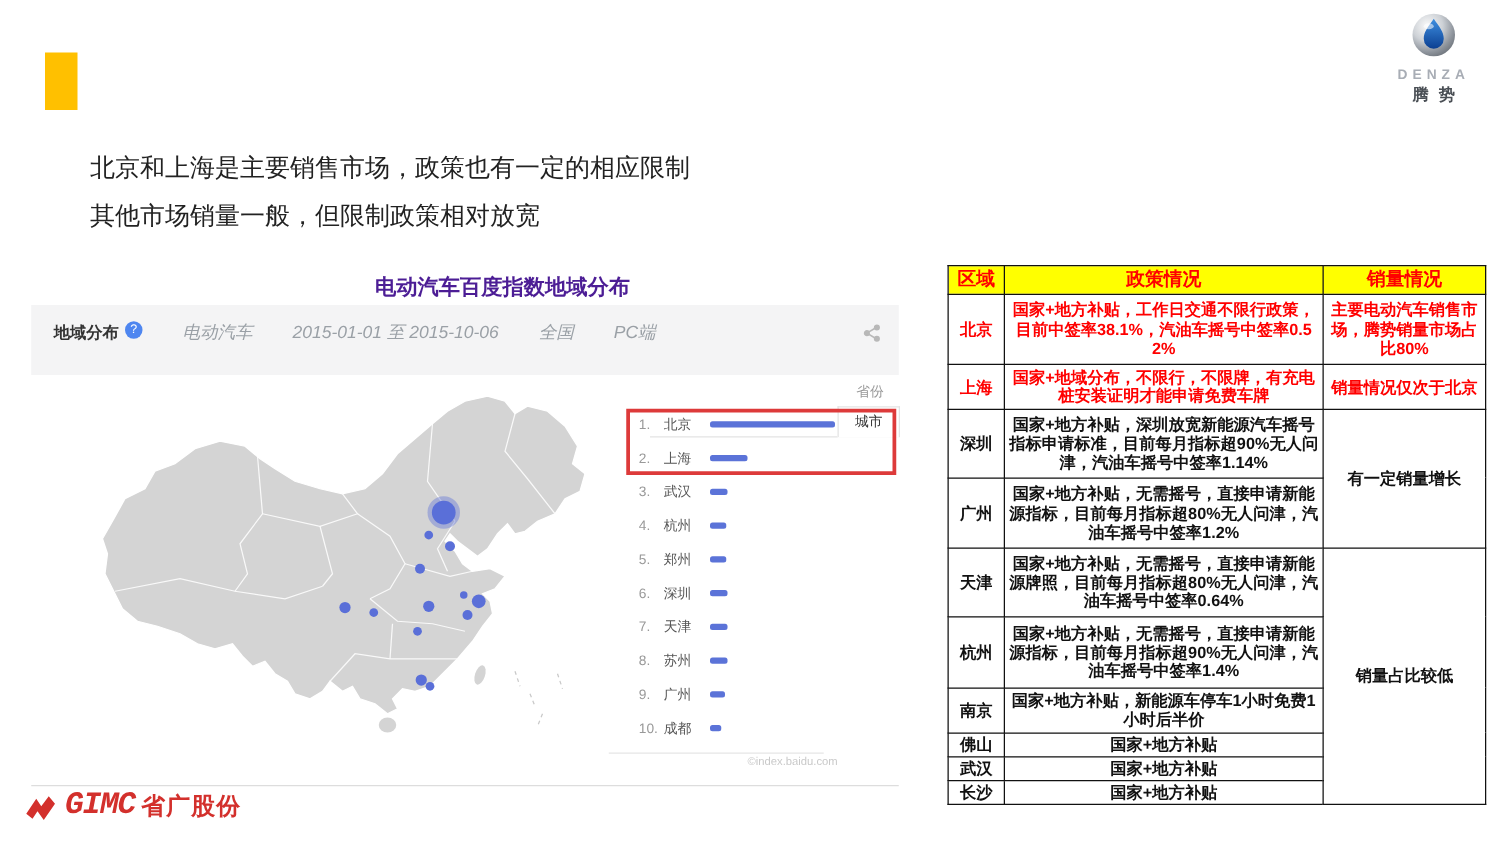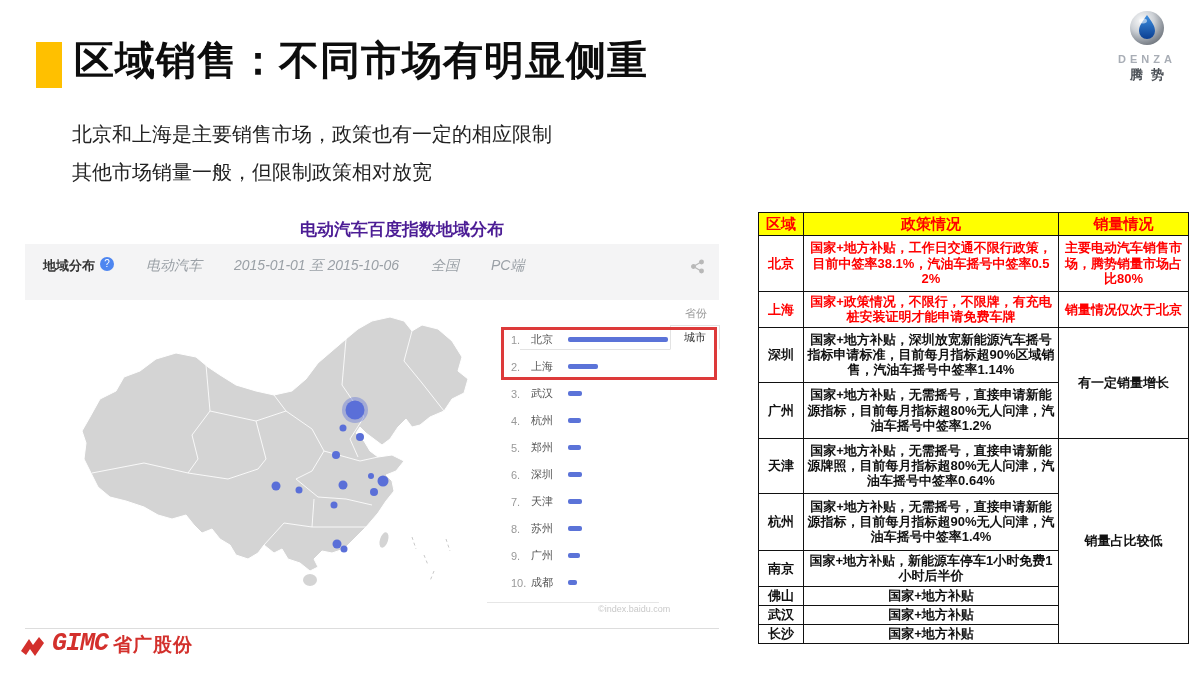--- a/index.html
+++ b/index.html
@@ -74,21 +74,20 @@
   .cimc{left:20px;top:629px;display:flex;align-items:flex-end;font-family:Liberation Mono, monospace;}
   .cimc-gimc{font-size:25px;font-weight:900;font-style:italic;color:#d3302c;letter-spacing:-1px;margin:0 5px 0 6px;}
   .cimc-cn{font-size:19px;font-weight:bold;color:#d3302c;letter-spacing:1px;}
 </style>
 </head>
 <body>
 
 <div class="slide">
 
   <div class="abs title-square"></div>
-  <div class="abs main-title">区域销售：不同市场有明显侧重</div>
   <div class="abs subtitle sub1">北京和上海是主要销售市场，政策也有一定的相应限制</div>
   <div class="abs subtitle sub2">其他市场销量一般，但限制政策相对放宽</div>
 
   <div class="abs denza">
     <svg width="40" height="40" viewBox="0 0 40 40">
       <defs>
         <radialGradient id="sph" cx="35%" cy="28%" r="80%">
           <stop offset="0%" stop-color="#fafafa"></stop>
             <stop offset="45%" stop-color="#cdd1d6"></stop>
           <stop offset="78%" stop-color="#8e949c"></stop>
@@ -261,26 +260,26 @@
         <th>政策情况</th>
         <th>销量情况</th>
       </tr>
       <tr class="r-red" style="height:56px">
         <td>北京</td>
         <td>国家+地方补贴，工作日交通不限行政策，目前中签率38.1%，汽油车摇号中签率0.52%</td>
         <td>主要电动汽车销售市场，腾势销量市场占比80%</td>
       </tr>
       <tr class="r-red" style="height:36px">
         <td>上海</td>
-        <td>国家+政策情况，不限行，不限牌，有充电桩安装证明才能申请免费车牌</td>
+        <td>国家+地域分布，不限行，不限牌，有充电桩安装证明才能申请免费车牌</td>
         <td>销量情况仅次于北京</td>
       </tr>
       <tr class="r-blk" style="height:55px">
         <td>深圳</td>
-        <td>国家+地方补贴，深圳放宽新能源汽车摇号指标申请标准，目前每月指标超90%区域销售，汽油车摇号中签率1.14%</td>
+        <td>国家+地方补贴，深圳放宽新能源汽车摇号指标申请标准，目前每月指标超90%无人问津，汽油车摇号中签率1.14%</td>
         <td rowspan="2">有一定销量增长</td>
       </tr>
       <tr class="r-blk" style="height:56px">
         <td>广州</td>
         <td>国家+地方补贴，无需摇号，直接申请新能源指标，目前每月指标超80%无人问津，汽油车摇号中签率1.2%</td>
       </tr>
       <tr class="r-blk" style="height:55px">
         <td>天津</td>
         <td>国家+地方补贴，无需摇号，直接申请新能源牌照，目前每月指标超80%无人问津，汽油车摇号中签率0.64%</td>
         <td rowspan="6">销量占比较低</td>

